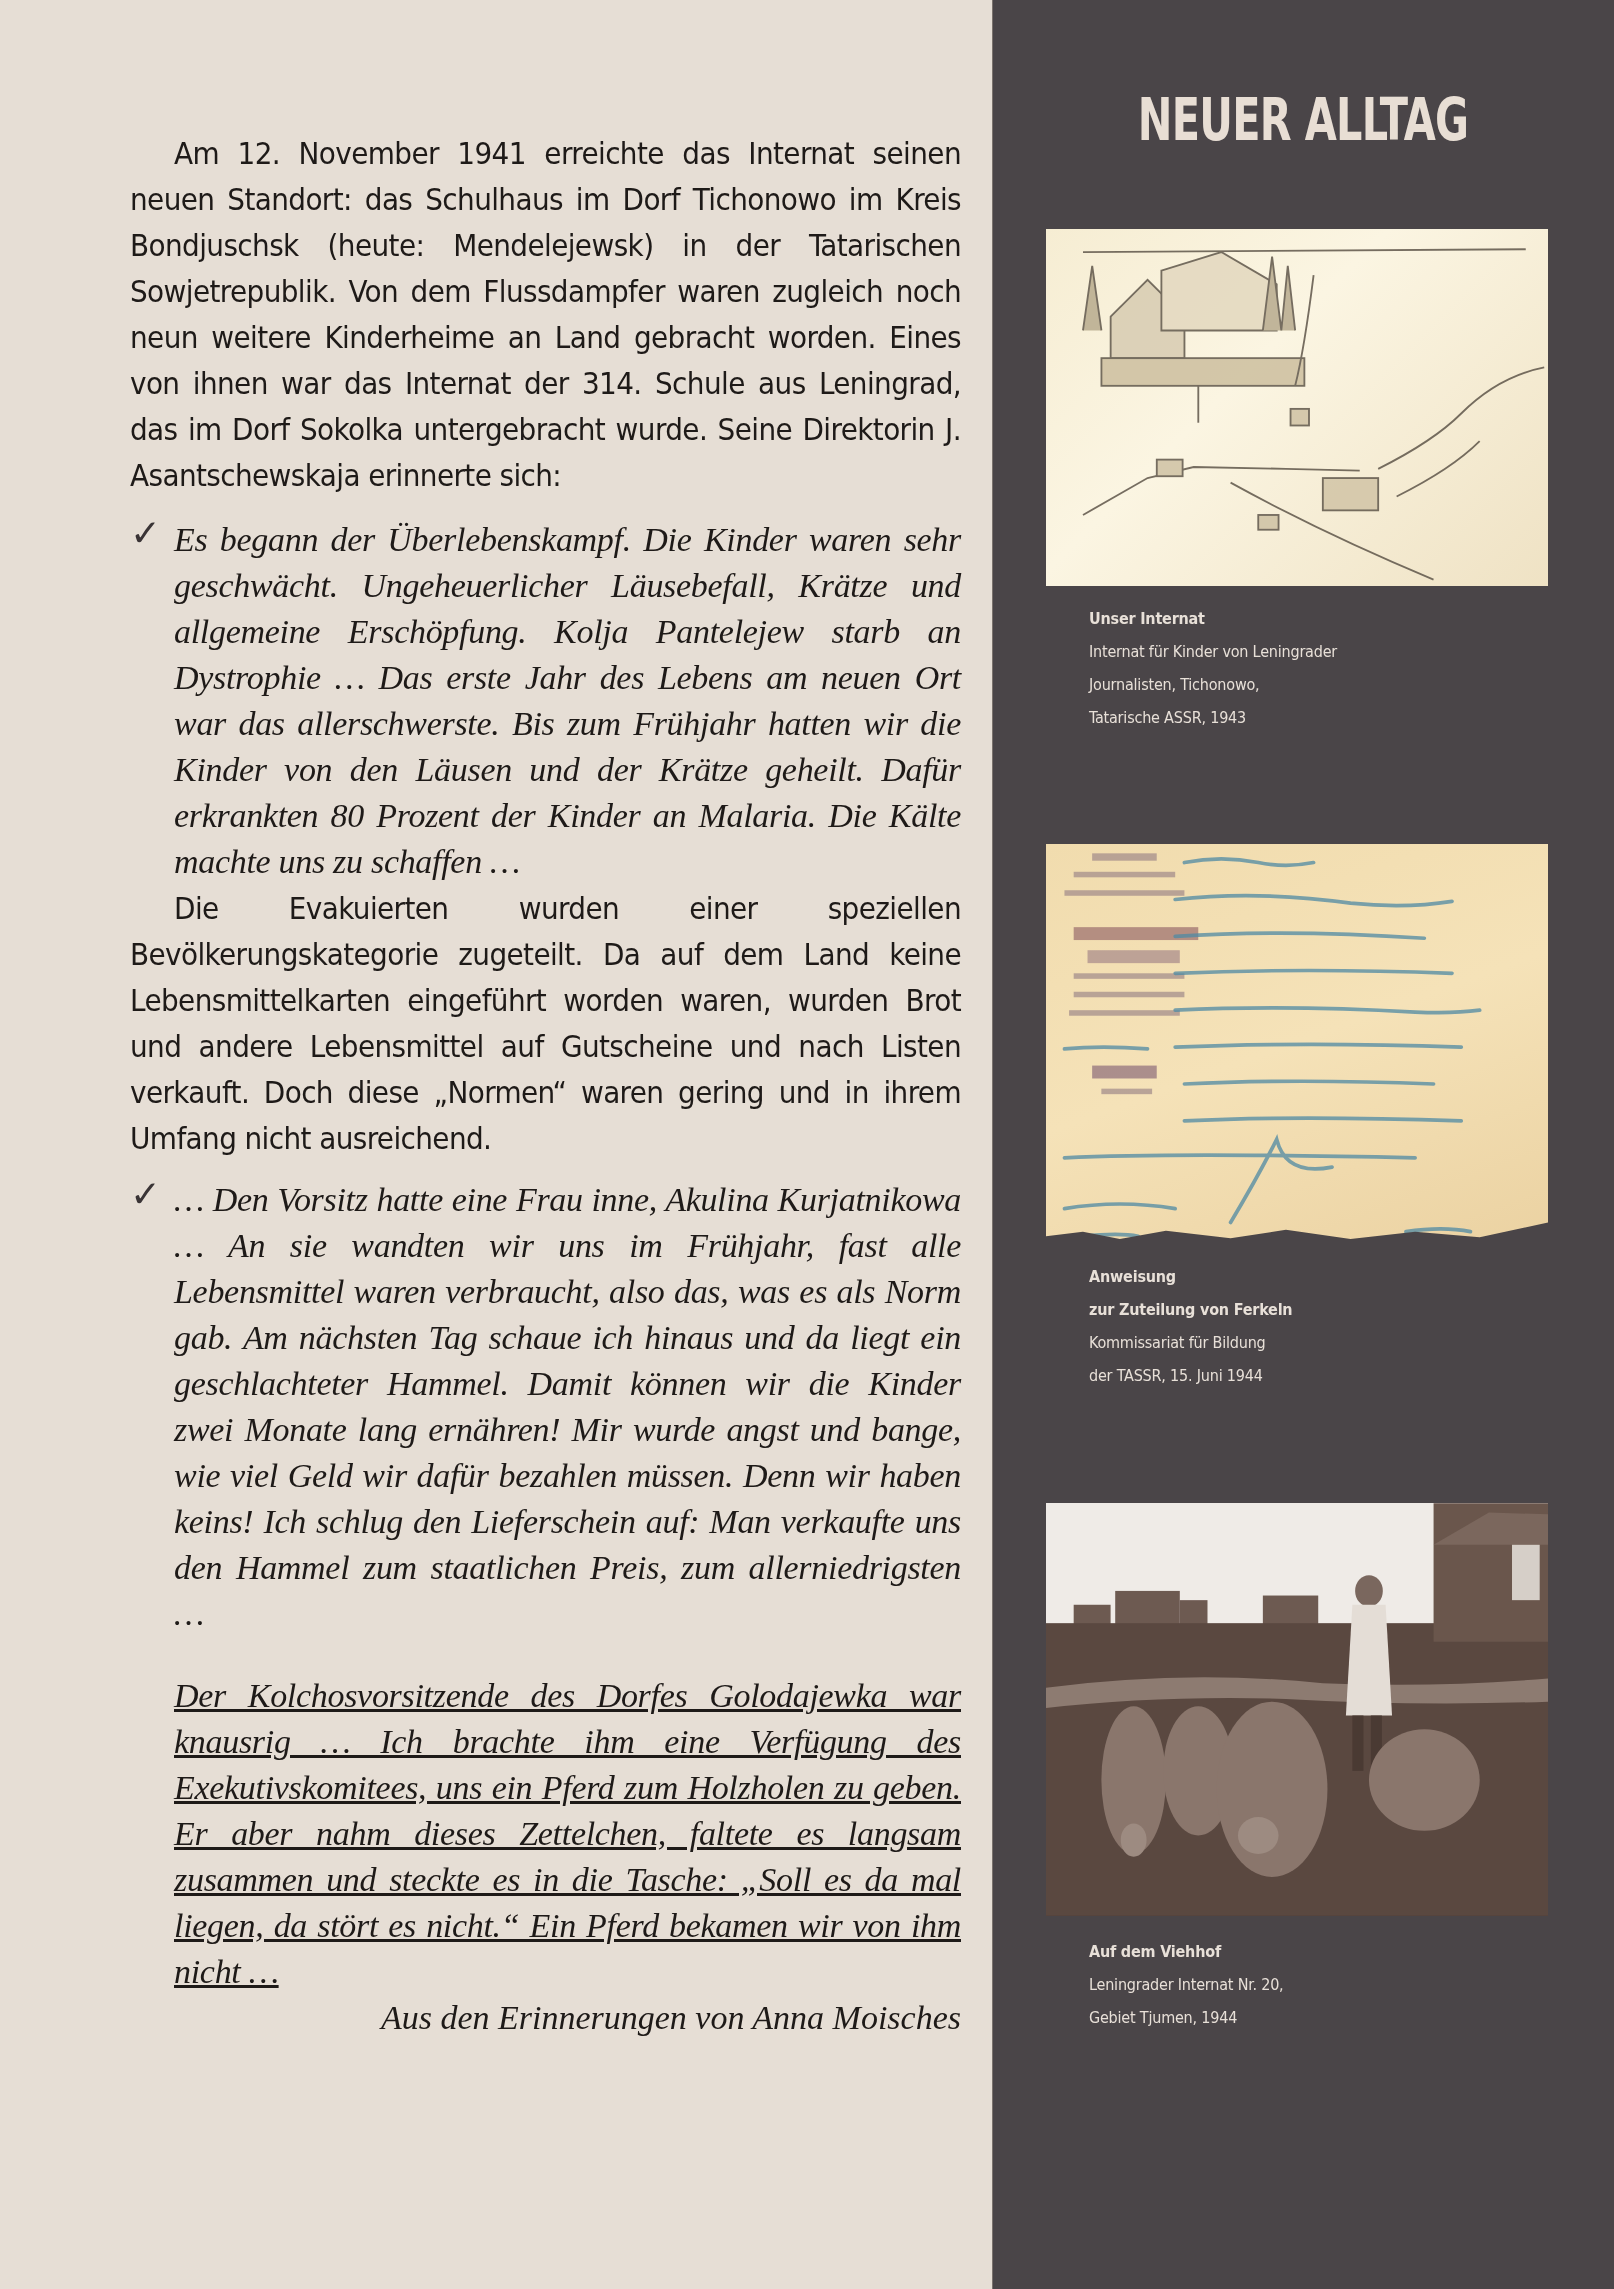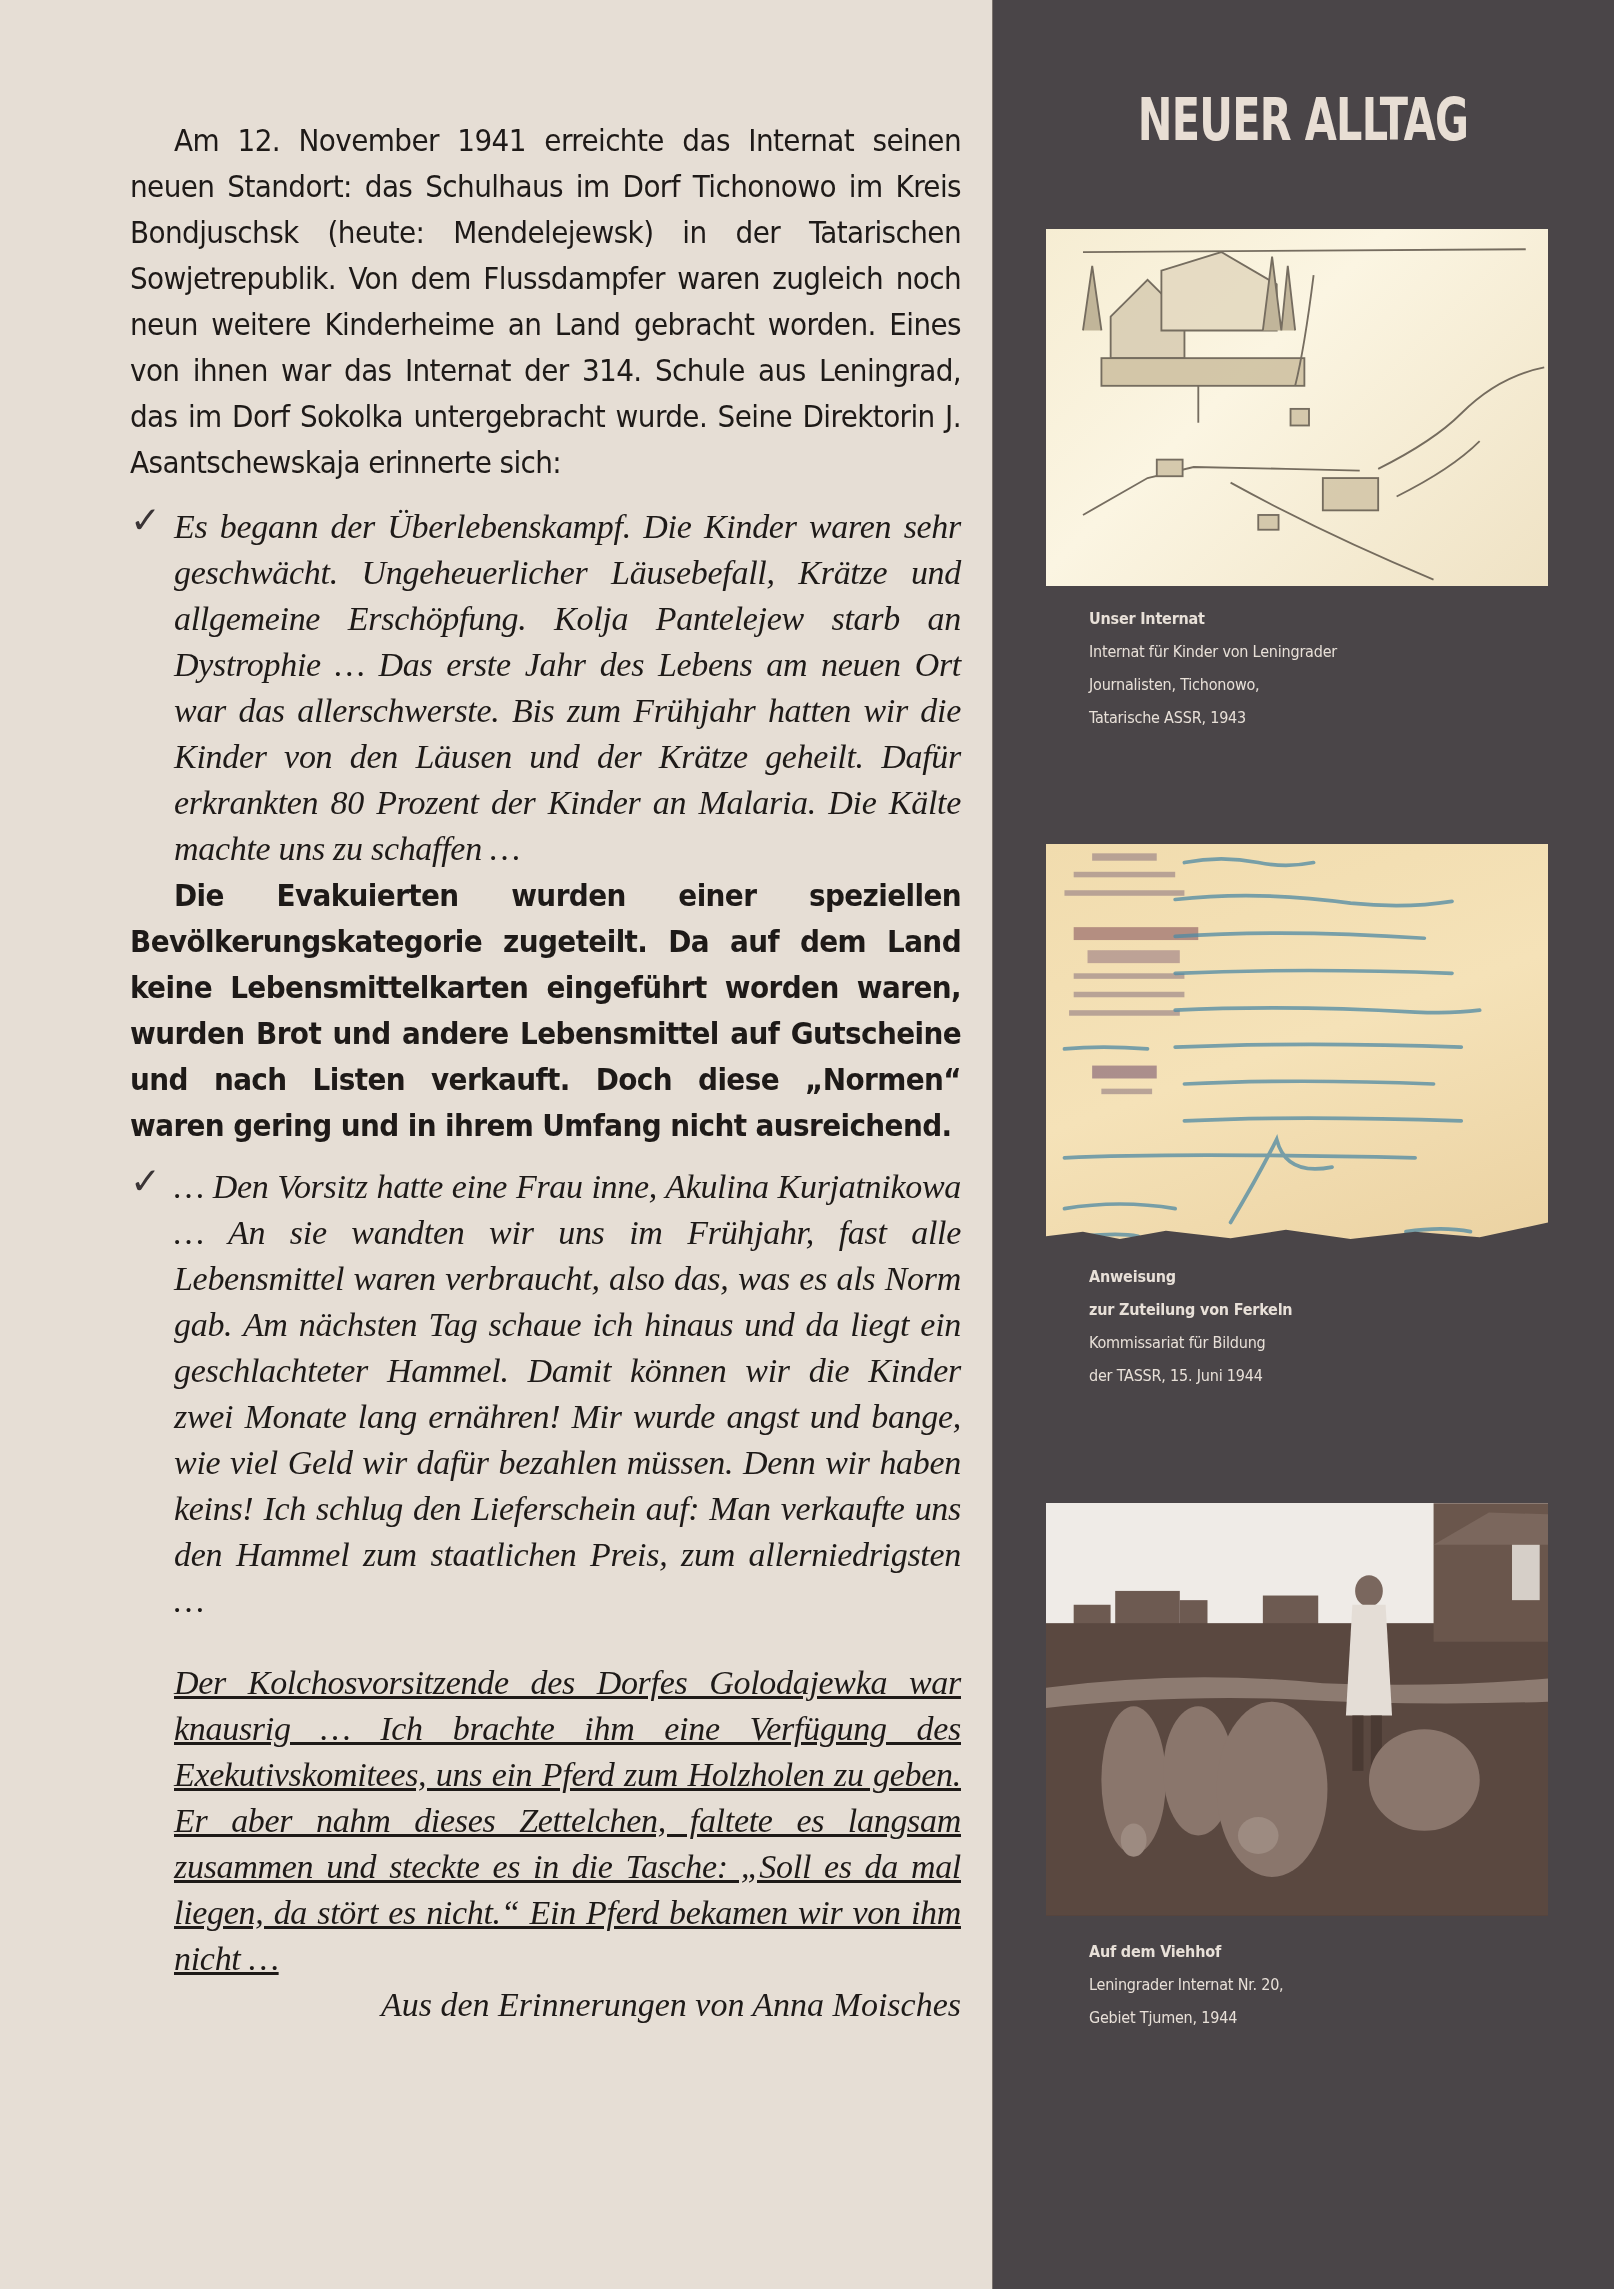--- a/index.html
+++ b/index.html
@@ -11,21 +11,21 @@
     position:absolute; left:0; top:0; width:992px; height:2290px;
     background:#e6ded5;
   }
   .right-col {
     position:absolute; left:992px; top:0; width:622px; height:2290px;
     background:#4a4548;
     border-left:1.8px solid #7a726d;
     box-sizing:border-box;
   }
   .text-area {
-    position:absolute; left:130px; top:117px; width:831px;
+    position:absolute; left:130px; top:130px; width:831px;
     color:#1e1a18;
   }
   .para-sans {
     font-family:"DejaVu Sans Condensed","DejaVu Sans", sans-serif;
     font-stretch:condensed;
     font-size:31px; line-height:46px;
     text-align:justify; text-indent:44px;
     margin:0;
     letter-spacing:-0.6px;
   }
@@ -39,21 +39,21 @@
     padding-left:44px;
     margin:0;
     letter-spacing:-0.3px;
   }
   .check {
     position:absolute; left:0; top:-5.5px;
     font-family:"DejaVu Sans", sans-serif; font-style:normal;
     font-size:37px; color:#3a3436;
   }
   .q1 { margin-top:18.5px; }
-  .p2 { margin-top:16.6px;font-weight:bold; }
+  .p2 { margin-top:16.6px; }
   .q2 { margin-top:16.6px; }
   .q3 { margin-top:36px;text-decoration:underline; }
   .signature {
     font-family:"Liberation Serif","DejaVu Serif", serif;
     font-style:italic; font-size:34px; line-height:46px;
     text-align:right; margin:0;
   }
   .section-title {
     position:absolute; left:992px; width:622px; top:85px;
     text-align:center;

